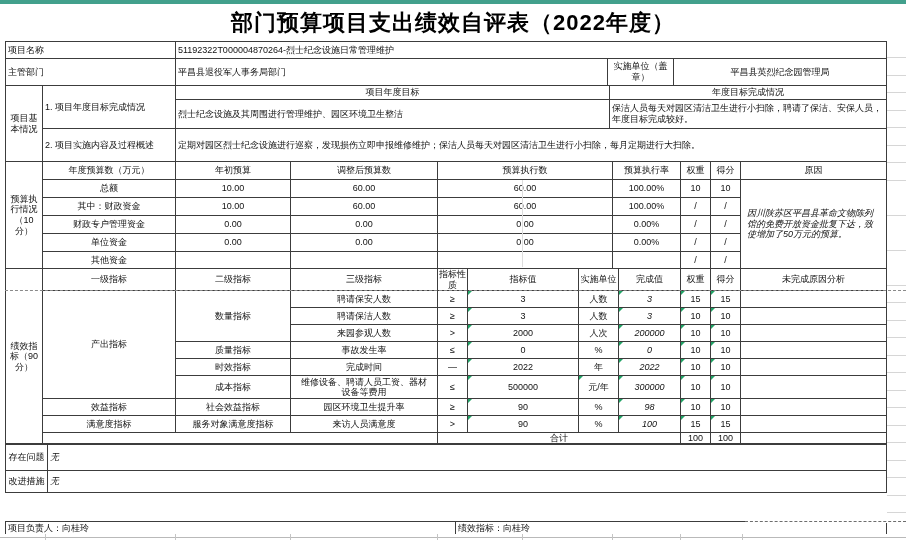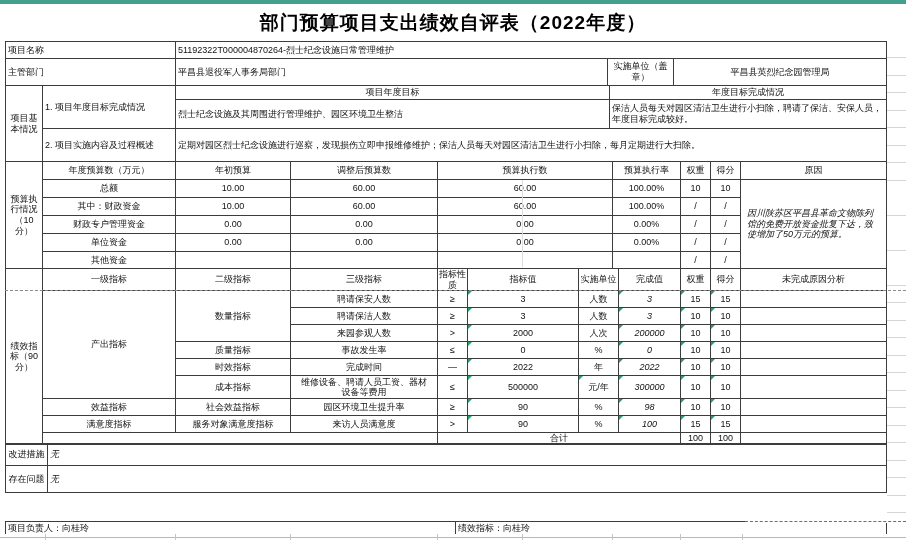--- a/index.html
+++ b/index.html
@@ -1,20 +1,20 @@
 <!DOCTYPE html>
 <html><head>
 <meta charset="utf-8">
 <style>
   html,body{margin:0;padding:0;background:#fff;}
   #page{position:relative;width:906px;height:540px;background:#fff;overflow:hidden;
         font-family:"Liberation Sans","DejaVu Sans",sans-serif;color:#111;}
   #topstrip{position:absolute;left:0;top:0;width:906px;height:4px;background:#42a08c;}
   #title{position:absolute;left:0;top:4px;width:906px;height:37px;display:flex;align-items:center;justify-content:center;
-         font-size:19px;font-weight:bold;letter-spacing:1px;color:#000;}
+         font-size:22px;font-weight:bold;letter-spacing:1px;color:#000;}
   table.tbl{border-collapse:collapse;table-layout:fixed;width:881px;position:absolute;left:5px;}
   table.tbl td{border:1px solid #3c3c3c;font-size:9px;line-height:1.18;padding:0 2px;
                vertical-align:middle;overflow:hidden;word-break:break-all;}
   #tA{top:41px;} #tB{top:85px;} #tC{top:161px;} #tD{top:268px;} #tE{top:443px;} #tF{top:521px;padding-left:12px;}
   .c{text-align:center;} .l{text-align:left;} .it{font-style:italic;}
   .seclab{text-align:center;padding:0 1px;}
   .nbb td{border-bottom-style:hidden;}
   .gt{position:relative;}
   .gt:before{content:"";position:absolute;left:0;top:0;width:0;height:0;
              border-top:4px solid #21a366;border-right:4px solid transparent;}
@@ -283,26 +283,26 @@
     </tr>
   </tbody>
     </table>
 
   <table class="tbl" id="tE">
     <colgroup>
         <col style="width:42px">
         <col style="width:839px">
       </colgroup>
     <tbody>
+    <tr style="height:27px">
+      <td class="seclab">存在问题</td>
+      <td class="l it concl">无</td>
+    </tr>
     <tr style="height:22px">
       <td class="seclab">改进措施</td>
-      <td class="l it concl">无</td>
-    </tr>
-    <tr style="height:27px">
-      <td class="seclab">存在问题</td>
       <td class="l it concl">无</td>
     </tr>
   </tbody>
     </table>
 
   <table class="tbl" id="tF">
     <colgroup>
         <col style="width:450px">
         <col style="width:431px">
       </colgroup>

